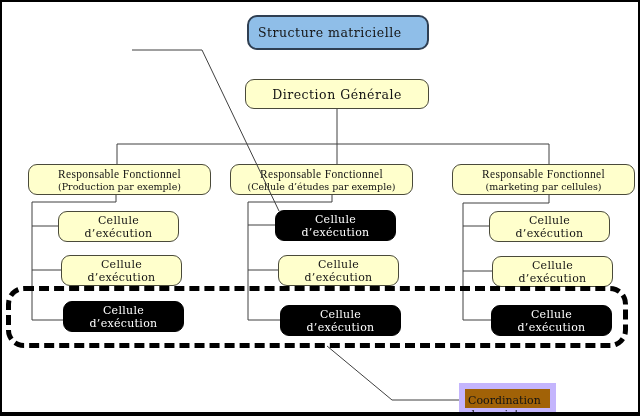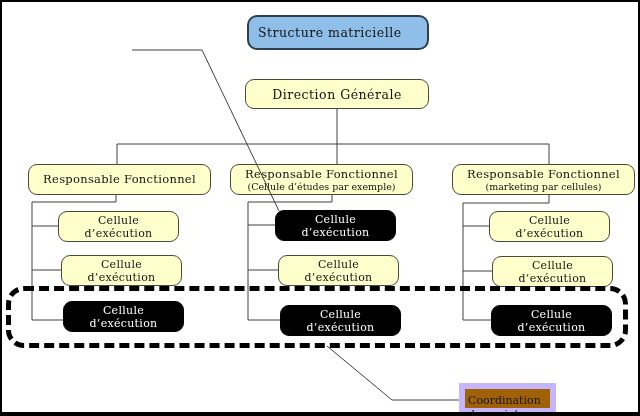--- a/index.html
+++ b/index.html
@@ -18,21 +18,21 @@
     position:absolute; box-sizing:border-box; z-index:4;
     border:1px solid #4a4a3a; border-radius:9px; background:#FFFFCC;
     display:flex; flex-direction:column; align-items:center; justify-content:center;
     text-align:center;
   }
   .title-box {
     background:#8FBEE8; border-color:#2f3f52; border-width:2px; border-radius:10px;
     align-items:flex-start; padding-left:9px; font-size:12.5px; letter-spacing:0.5px;
   }
   .direction-box { font-size:12.5px; letter-spacing:0.5px; }
-  .mgr .t1 { font-size:11.5px; line-height:13px; letter-spacing:0.3px; }
+  .mgr .t1 { font-size:11.5px; line-height:13px; letter-spacing:0.3px;font-family:Liberation Serif, serif; }
   .mgr .t2 { font-size:9.5px;  line-height:11px; }
   .cell { width:121px; height:31px; font-size:11px; line-height:13px; letter-spacing:0.3px; }
   .cell.project { background:#000000; color:#ffffff; border-color:#000000; }
 
   .note-box {
     position:absolute; left:53px; top:14px; width:77px; height:68px; z-index:5;
     box-sizing:border-box; background:#fff; border:1px solid #3c3c3c;
     font-size:10.5px; line-height:13.3px; padding:0 2px; white-space:pre-line;
   }
   .coord-box {
@@ -60,20 +60,21 @@
     <path d="M325,344 L390,398 H457"></path>
   </svg>
 
 
   <div class="rbox direction-box" style="left:243px; top:77px; width:184px; height:30px;">Direction Générale</div>
 
   <div class="rbox title-box" style="left:245px; top:13px; width:182px; height:35px;">Structure  matricielle</div>
 
   <div class="rbox mgr" style="left:26px; top:162px; width:183px; height:31px;">
     <span class="t1">Responsable Fonctionnel</span>
+    <span class="t2">(Production par exemple)</span>
   </div>
   <div class="rbox mgr" style="left:228px; top:162px; width:183px; height:31px;">
     <span class="t1">Responsable Fonctionnel</span>
     <span class="t2">(Cellule d’études par exemple)</span>
   </div>
   <div class="rbox mgr" style="left:450px; top:162px; width:183px; height:31px;">
     <span class="t1">Responsable Fonctionnel</span>
     <span class="t2">(marketing par cellules)</span>
   </div>
 

